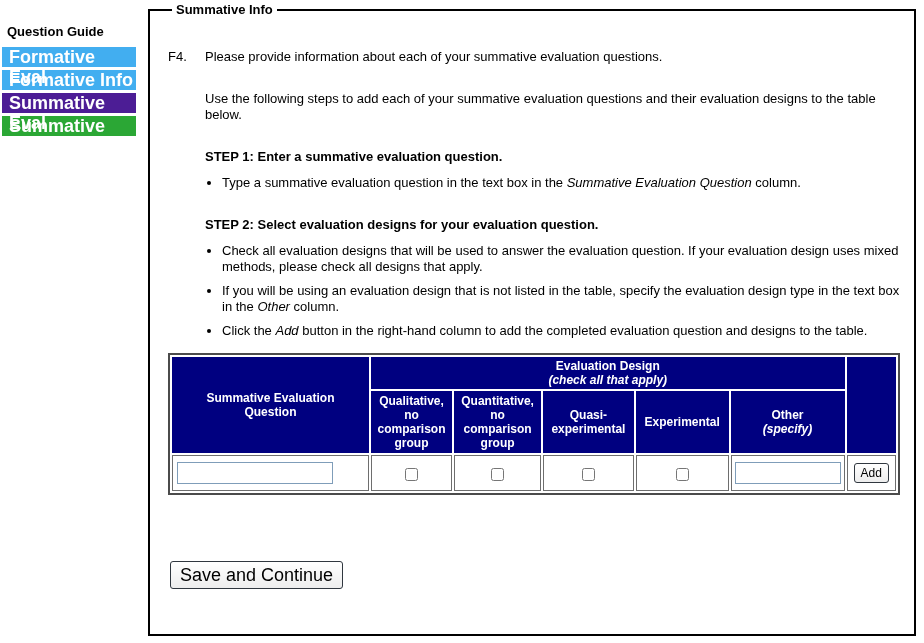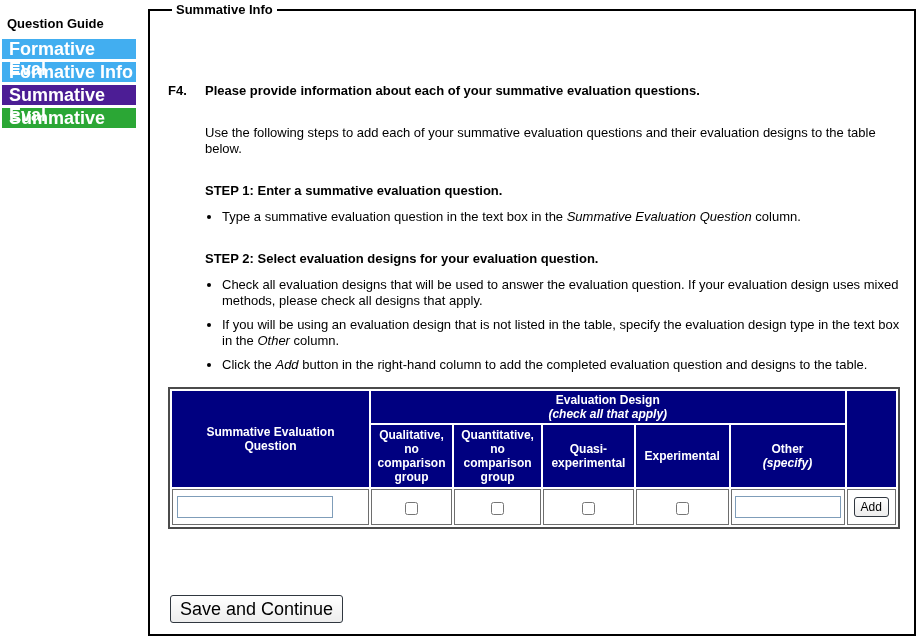--- a/index.html
+++ b/index.html
@@ -8,21 +8,21 @@
     width: 924px; height: 643px;
     position: relative;
     background: #fff;
     font-family: "Liberation Sans", "DejaVu Sans", sans-serif;
     font-size: 13px;
     color: #000;
     overflow: hidden;
   }
 
   
-  .sidebar { position: absolute; left: 2px; top: 16px; width: 134px; }
+  .sidebar { position: absolute; left: 2px; top: 24px; width: 134px; }
   .sidebar-heading { font-weight: bold; font-size: 13px; margin: 0 0 8px 5px; }
   .side-btn {
     height: 20px; line-height: 20px;
     margin-bottom: 3px;
     color: #fff; font-weight: bold; font-size: 18px;
     padding-left: 7px;
     cursor: pointer;
   }
 
   
@@ -32,21 +32,21 @@
     width: 768px; height: 634px;
     border: 2px solid #000;
     margin: 0; padding: 0 14px 0 18px;
     background: #fff;
   }
   fieldset.panel legend {
     font-weight: bold; font-size: 13px;
     padding: 0 4px; margin-left: 4px;
   }
 
-  .q-row { display: flex; margin-top: 66px; font-weight: bold; line-height: 16px; }
+  .q-row { display: flex; margin-top: 32px; font-weight: normal; line-height: 16px; }
   .q-num { width: 37px; flex-shrink: 0; }
   .intro { margin: 26px 0 0 37px; max-width: 700px; line-height: 16px; }
   .step-heading { font-weight: bold; margin: 26px 0 0 37px; line-height: 16px; }
   ul.bullets {
     margin: 10px 0 0 37px; padding-left: 17px;
     list-style-type: disc;
   }
   ul.bullets li { margin-bottom: 8px; max-width: 686px; line-height: 16px; }
   ul.bullets li i { font-style: italic; }
 

